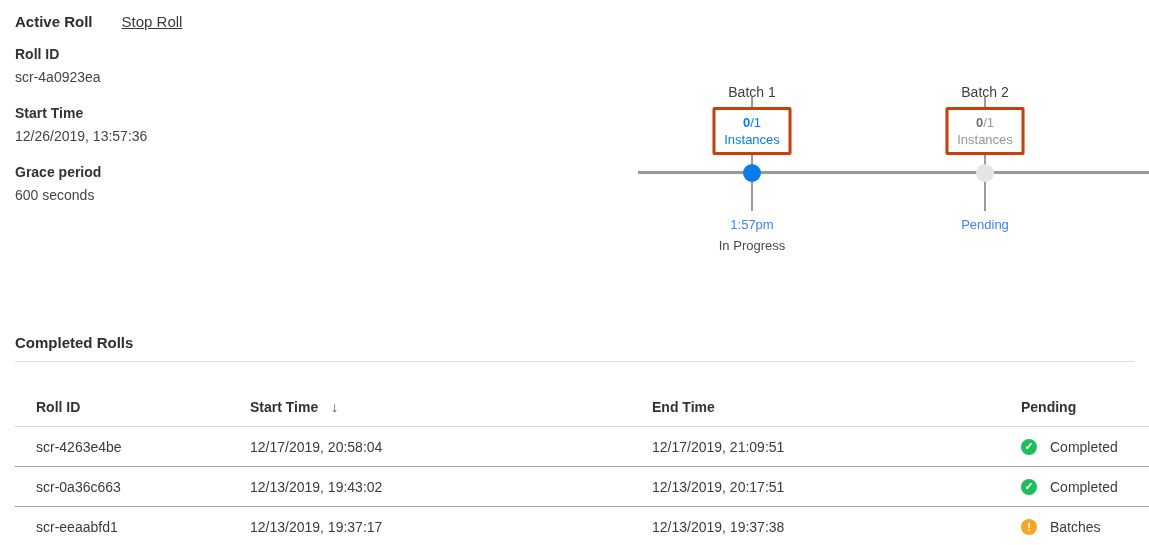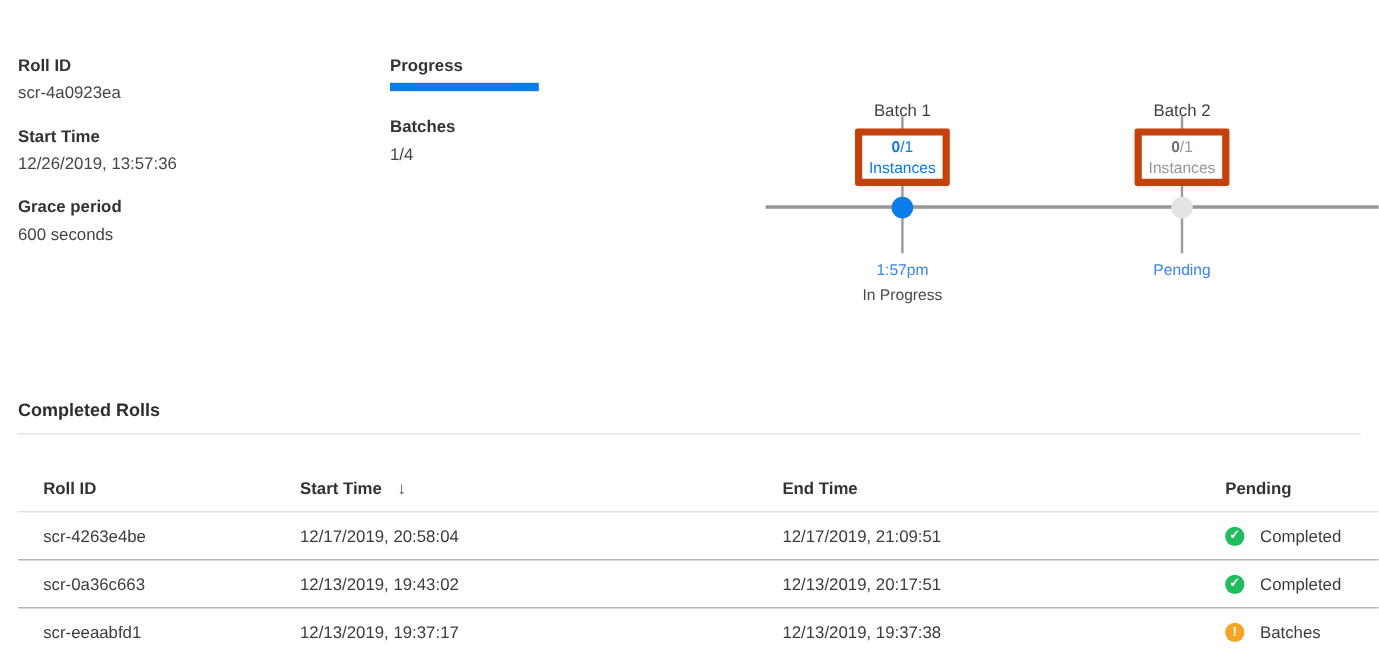--- a/index.html
+++ b/index.html
@@ -28,21 +28,21 @@
   .batches-label { font-weight:bold; color:#333333; margin-top:21px; }
   .batches-value { margin-top:7px; color:#454545; }
 
   
   .tl-axis { position:absolute; left:638px; top:171px; width:511px; height:3px; background:#999999; }
   .tl-batch { position:absolute; top:0; width:0; }
   .tl-batch > div { position:absolute; left:0; transform:translateX(-50%); white-space:nowrap; }
   .tl-name { top:84px; color:#3f3f3f; }
   .tl-vline { top:97px; height:114px; width:2px; background:#9b9b9b; z-index:0; }
   .tl-card {
-    top:107px; width:79px; height:48px; background:#fff; border:6px solid #c2410c;
+    top:107px; width:79px; height:48px; background:#fff; border:3px solid #c2410c;
     border-radius:2px; box-shadow:0 1px 3px rgba(0,0,0,0.07); z-index:2;
     display:flex; flex-direction:column; align-items:center; justify-content:center;
     font-size:13px; line-height:17px; text-align:center;
   }
   .tl-card.active { color:#0b7ce8; }
   .tl-card.pending { color:#979797; }
   .tl-card .count-done { font-weight:bold; }
   .tl-card.pending .count-done { color:#707070; }
   .tl-dot { top:164px; width:18px; height:18px; border-radius:50%; z-index:3; }
   .tl-dot.active { background:#0b7ce8; }
@@ -69,42 +69,40 @@
     font-size:11px; font-weight:bold; line-height:1;
   }
   .status-icon.success { background:#1ebe5e; }
   .status-icon.warning { background:#f5a523; }
 </style>
 </head>
 <body>
 
 <div class="page">
 
+  <div class="active-header">
+    <span class="active-title">Active Roll</span>
+    <span class="stop-link">Stop Roll</span>
+  </div>
 
   <div class="fields">
     <div class="field">
       <div class="field-label">Roll ID</div>
       <div class="field-value">scr-4a0923ea</div>
     </div>
     <div class="field">
       <div class="field-label">Start Time</div>
       <div class="field-value">12/26/2019, 13:57:36</div>
     </div>
     <div class="field">
       <div class="field-label">Grace period</div>
       <div class="field-value">600 seconds</div>
     </div>
   </div>
 
-  <div class="progress-col">
-    <div class="progress-label">Progress</div>
-    <div class="progress-bar"></div>
-    <div class="batches-label">Batches</div>
-    <div class="batches-value">1/4</div>
-  </div>
 
   <div class="tl-axis"></div>
 
   <div class="tl-batch" style="left:752px">
     <div class="tl-name">Batch 1</div>
     <div class="tl-vline"></div>
     <div class="tl-card active">
       <div><span class="count-done">0</span><span>/1</span></div>
       <div>Instances</div>
     </div>

